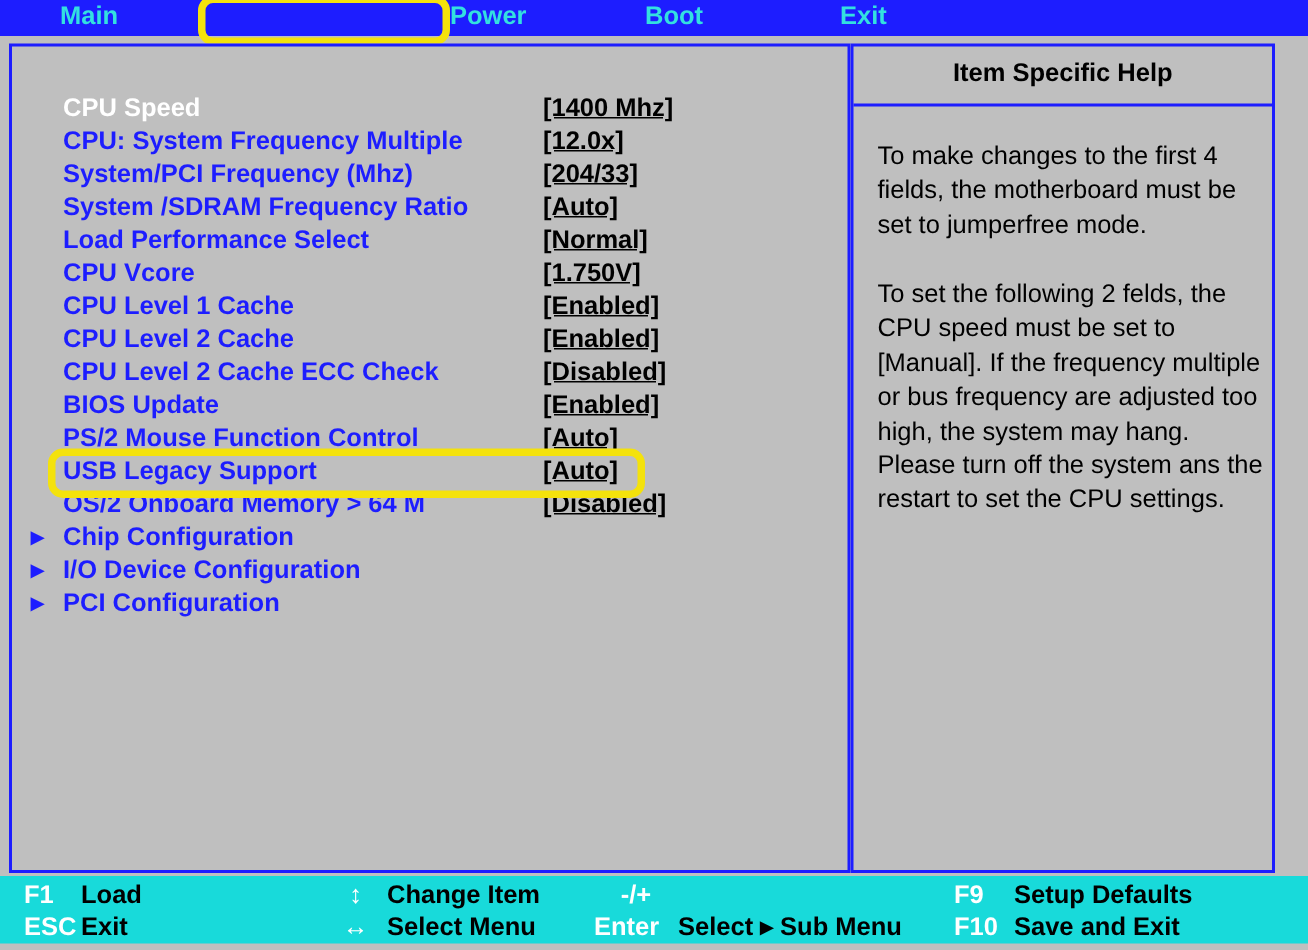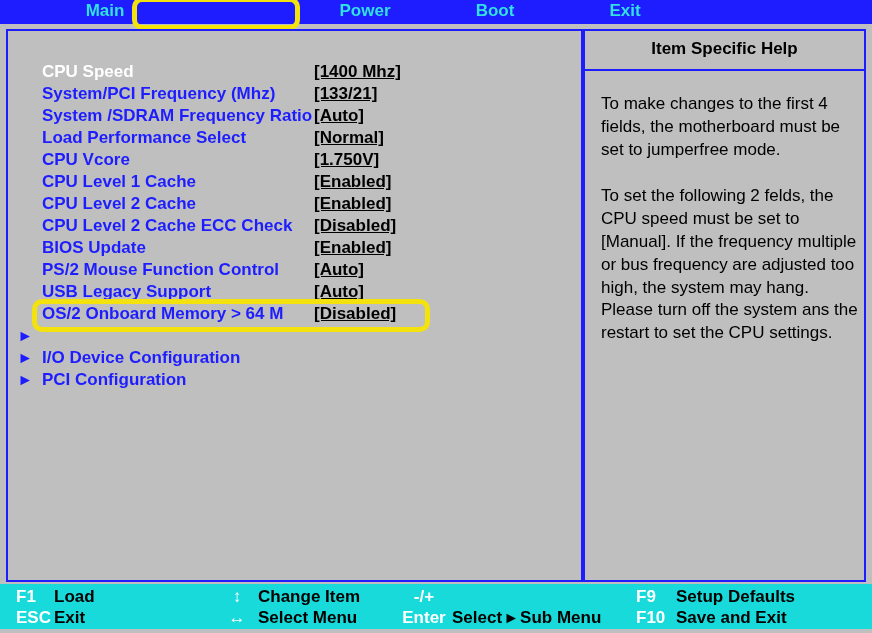--- a/index.html
+++ b/index.html
@@ -13,21 +13,21 @@
   }
   .menu-bar {
     display: flex;
     background: #1d1dff;
     height: 24px;
   }
   .menu-item {
     color: #33e0e0;
     font-weight: bold;
     padding: 1px 0;
-    text-align: center;
+    text-align: left;
     width: 130px;
   }
   .menu-item.active {
     background: #bfbfbf;
     color: #14532d;
     margin-top: 32px;
   }
   .tab-highlight {
     position: absolute;
     border: 5px solid #f4e20c;
@@ -42,38 +42,39 @@
     flex: 1;
     border: 2px solid #1d1dff;
     margin: 5px 0 2px 6px;
     background: #bfbfbf;
     padding: 30px 0 0 0;
     position: relative;
   }
   .right-panel {
     width: 283px;
     border: 2px solid #1d1dff;
-    margin: 5px 6px 2px 0;
+    margin: 5px 22px 2px 0;
     background: #bfbfbf;
   }
   .help-title {
     text-align: center;
     color: #000;
     font-weight: bold;
     padding: 8px 0 10px 0;
     border-bottom: 2px solid #1d1dff;
   }
   .help-body {
     color: #000;
     padding: 22px 1px 0 16px;
     line-height: 1.35;
   }
   .setting-row {
     display: flex;
     line-height: 22px;
+    gap: 48px;
   }
   .setting-label {
     width: 306px;
     padding-left: 34px;
     color: #1d1dff;
     font-weight: bold;
     white-space: nowrap;
   }
   .setting-label.white { color: #fff; }
   .setting-value {
@@ -133,22 +134,26 @@
 <div class="tab-highlight" style="left:132px; top:-3px; width:168px; height:33px;"></div>
 
 <div class="content">
   <div class="left-panel">
     <div id="settings-container">
         <div class="setting-row">
           <div class="setting-label white">CPU Speed</div>
           <div class="setting-value">[1400 Mhz]</div>
         </div>
         <div class="setting-row">
+          <div class="setting-label">CPU: System Frequency Multiple</div>
+          <div class="setting-value">[12.0x]</div>
+        </div>
+        <div class="setting-row">
           <div class="setting-label">System/PCI Frequency (Mhz)</div>
-          <div class="setting-value">[133/21]</div>
+          <div class="setting-value">[204/33]</div>
         </div>
         <div class="setting-row">
           <div class="setting-label">System /SDRAM Frequency Ratio</div>
           <div class="setting-value">[Auto]</div>
         </div>
         <div class="setting-row">
           <div class="setting-label">Load Performance Select</div>
           <div class="setting-value">[Normal]</div>
         </div>
         <div class="setting-row">
@@ -180,20 +185,21 @@
           <div class="setting-value">[Auto]</div>
         </div>
         <div class="setting-row">
           <div class="setting-label">OS/2 Onboard Memory &gt; 64 M</div>
           <div class="setting-value">[Disabled]</div>
         </div>
       </div>
     <div id="submenus-container">
         <div class="submenu-row">
           <div class="submenu-arrow">▸</div>
+          <div>Chip Configuration</div>
         </div>
         <div class="submenu-row">
           <div class="submenu-arrow">▸</div>
           <div>I/O Device Configuration</div>
         </div>
         <div class="submenu-row">
           <div class="submenu-arrow">▸</div>
           <div>PCI Configuration</div>
         </div>
       </div>
@@ -230,21 +236,21 @@
   <div class="footer-row">
     <div class="fcell1">
       <span class="fkey" style="width:48px; padding-left:10px">ESC</span>
       <span class="flabel">Exit</span>
     </div>
     <div class="fcell2">
       <span class="fkey arrow-glyph" style="width:42px; text-align:center">↔</span>
       <span class="flabel">Select Menu</span>
     </div>
     <div class="fcell3">
-      <span class="fkey" style="width:56px; text-align:center">Enter</span>
+      <span class="fkey" style="width:56px; text-align:left">Enter</span>
       <span class="flabel">Select ▸ Sub Menu</span>
     </div>
     <div class="fcell4">
       <span class="fkey" style="width:40px">F10</span>
       <span class="flabel">Save and Exit</span>
     </div>
   </div>
 </div>
 
 </body></html>

